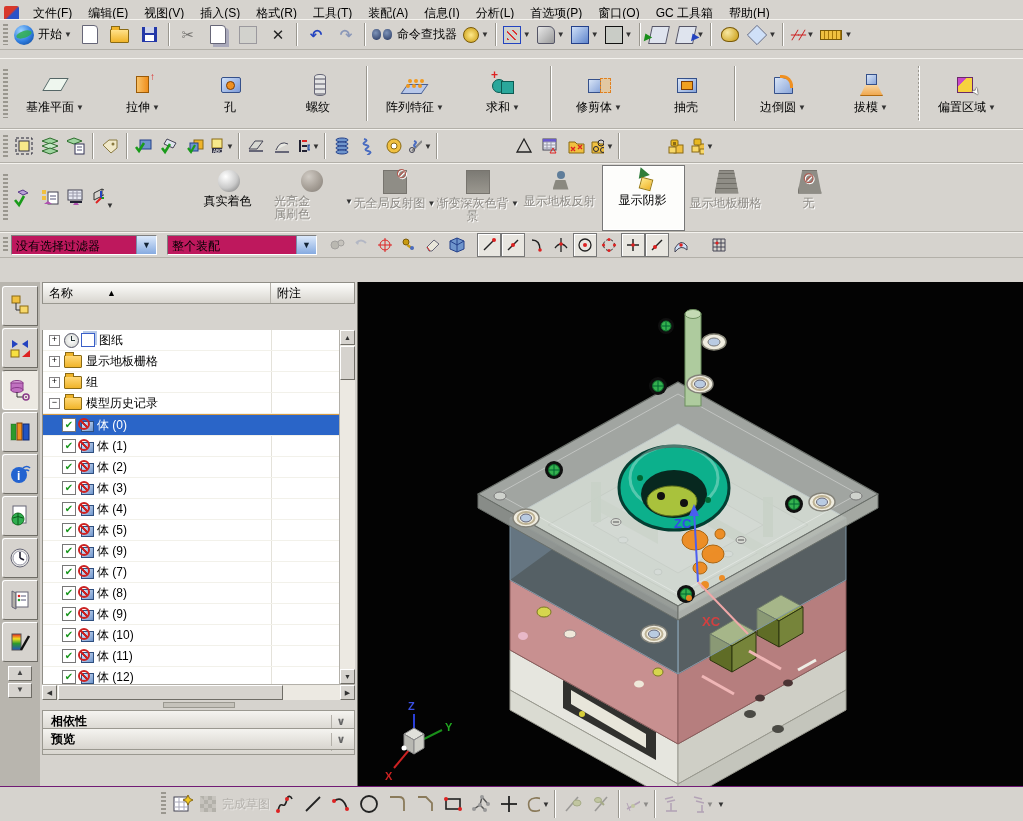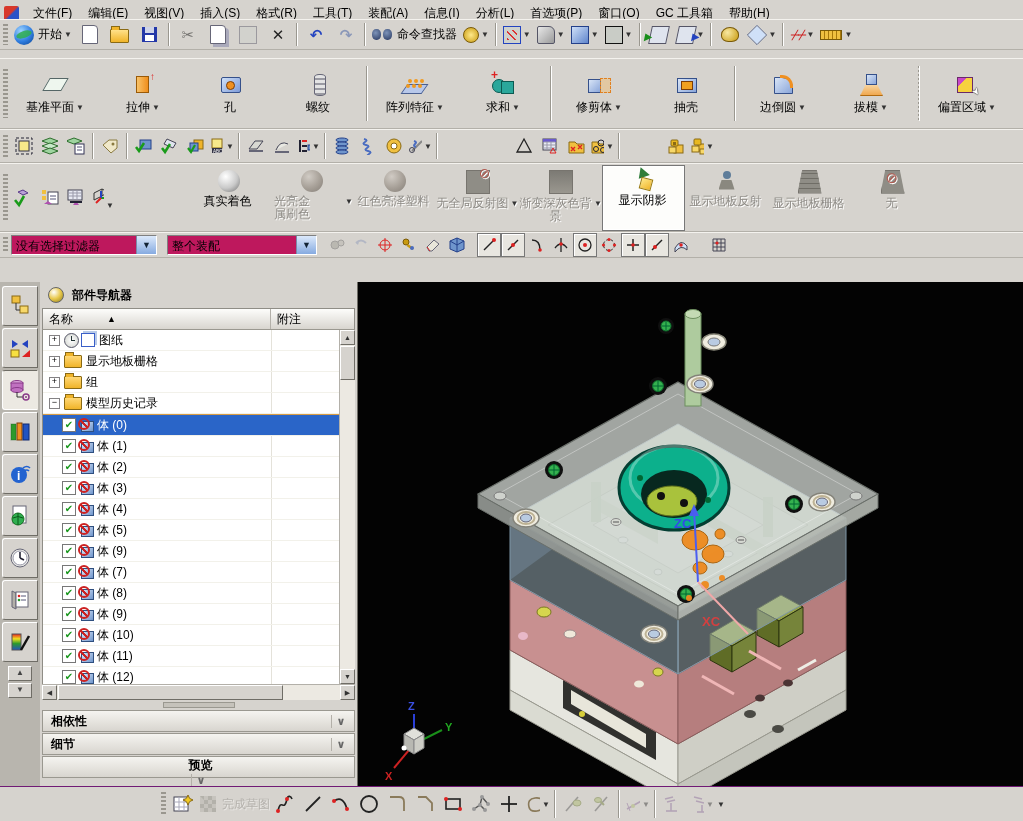--- a/index.html
+++ b/index.html
@@ -549,51 +549,44 @@
           </span>
         </span>
         <span class="rbtn disabled">
           <span class="ric sphere-gray"></span>
           <span style="display:flex;align-items:flex-start;gap:29px;">
             <span>光亮金属刷色</span>
             <span class="dd">▼</span>
           </span>
         </span>
         <span class="rbtn disabled">
-          <span class="ric sphere-gray"></span>
-          <span style="display:flex;align-items:flex-start;">
-            <span>红色亮泽塑料</span>
-            <span class="dd"></span>
-          </span>
-        </span>
-        <span class="rbtn disabled">
           <span class="ric square-gray"></span>
           <span style="display:flex;align-items:flex-start;">
             <span>无全局反射图</span>
             <span class="dd">▼</span>
           </span>
         </span>
         <span class="rbtn disabled">
           <span class="ric square-dark"></span>
           <span style="display:flex;align-items:flex-start;">
             <span>渐变深灰色背景</span>
             <span class="dd">▼</span>
           </span>
         </span>
+        <span class="rbtn disabled">
+          <span class="ric person-gray"></span>
+          <span style="display:flex;align-items:flex-start;">
+            <span>显示地板反射</span>
+            <span class="dd"></span>
+          </span>
+        </span>
         <span class="rbtn pressed">
           <span class="ric lamp"></span>
           <span style="display:flex;align-items:flex-start;">
             <span>显示阴影</span>
-            <span class="dd"></span>
-          </span>
-        </span>
-        <span class="rbtn disabled">
-          <span class="ric person-gray"></span>
-          <span style="display:flex;align-items:flex-start;">
-            <span>显示地板反射</span>
             <span class="dd"></span>
           </span>
         </span>
         <span class="rbtn disabled">
           <span class="ric grid-gray"></span>
           <span style="display:flex;align-items:flex-start;">
             <span>显示地板栅格</span>
             <span class="dd"></span>
           </span>
         </span>
@@ -808,24 +801,20 @@
             </defs>
             <rect x="4" y="4" width="9" height="16" fill="url(#rb)" stroke="#555"></rect>
             <line x1="13" y1="20" x2="21" y2="6" stroke="#111" stroke-width="2.5"></line>
           </svg>
         </span>
     <span class="rsm">▲</span>
     <span class="rsm">▼</span>
   </div>
 
   <div id="navpanel">
-    <div id="navtitle">
-          <span class="navic"></span>
-          <span>部件导航器</span>
-        </div>
     <div id="colhdr">
       <span class="colc" style="width:228px;">
             <span>名称</span>
             <span style="margin-left:34px;font-size:9px;">▲</span>
           </span>
       <span class="colc" style="flex:1;border-right:none;font-family:Liberation Serif, serif;">
             <span>附注</span>
           </span>
     </div>
     <div id="treebox">
@@ -953,21 +942,21 @@
           <div></div>
         </div>
     <div class="acc" style="top:428px;">
           <span>相依性</span>
           <span class="accch">∨</span>
         </div>
     <div class="acc" style="top:451px;">
           <span>细节</span>
           <span class="accch">∨</span>
         </div>
-    <div class="acc" style="top:474px;flex-direction:column;">
+    <div class="acc" style="top:446px;">
           <span>预览</span>
           <span class="accch">∨</span>
         </div>
   </div>
 
   <div id="vp">
     <svg width="665" height="505" viewBox="0 0 665 505">
 
       <polygon points="152,368 320,462 320,502 152,408" fill="#e6e6df" stroke="#9a9a90" stroke-width="1"></polygon>
       <polygon points="488,368 320,462 320,502 488,408" fill="#cfcfc6" stroke="#9a9a90" stroke-width="1"></polygon>

